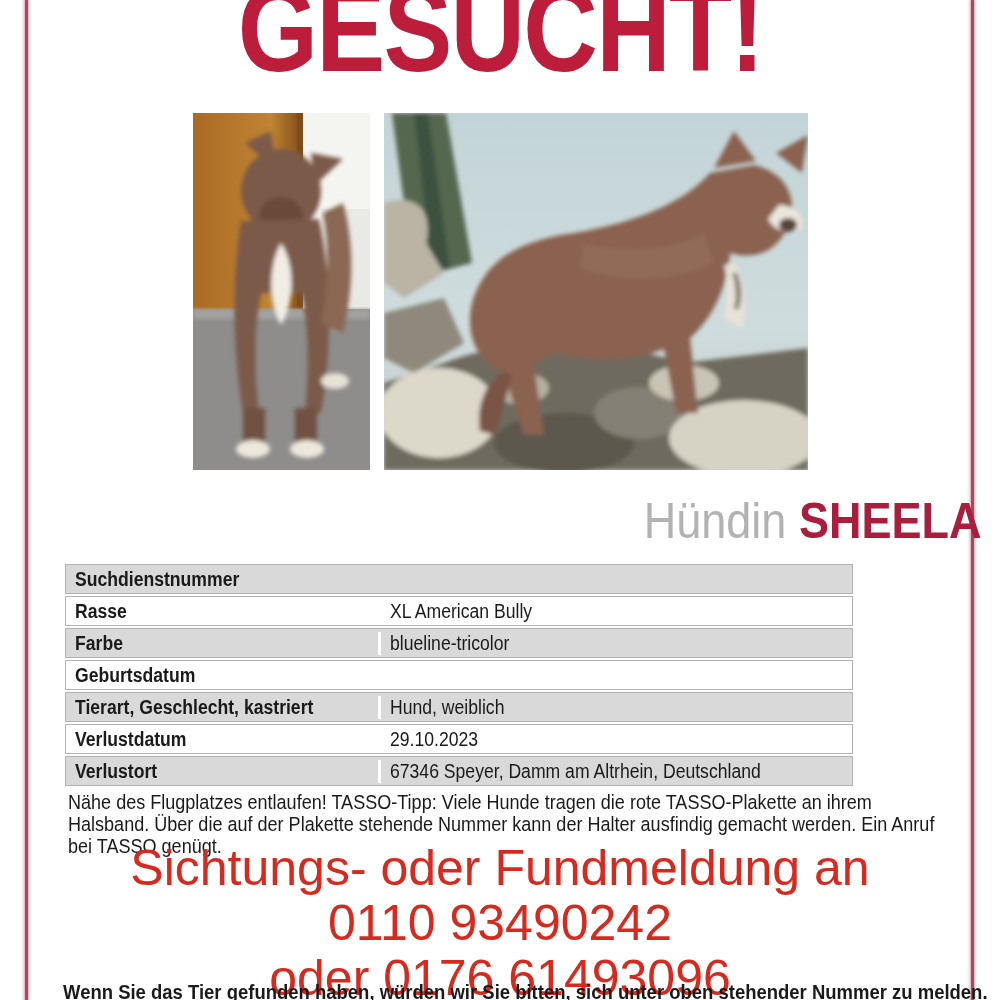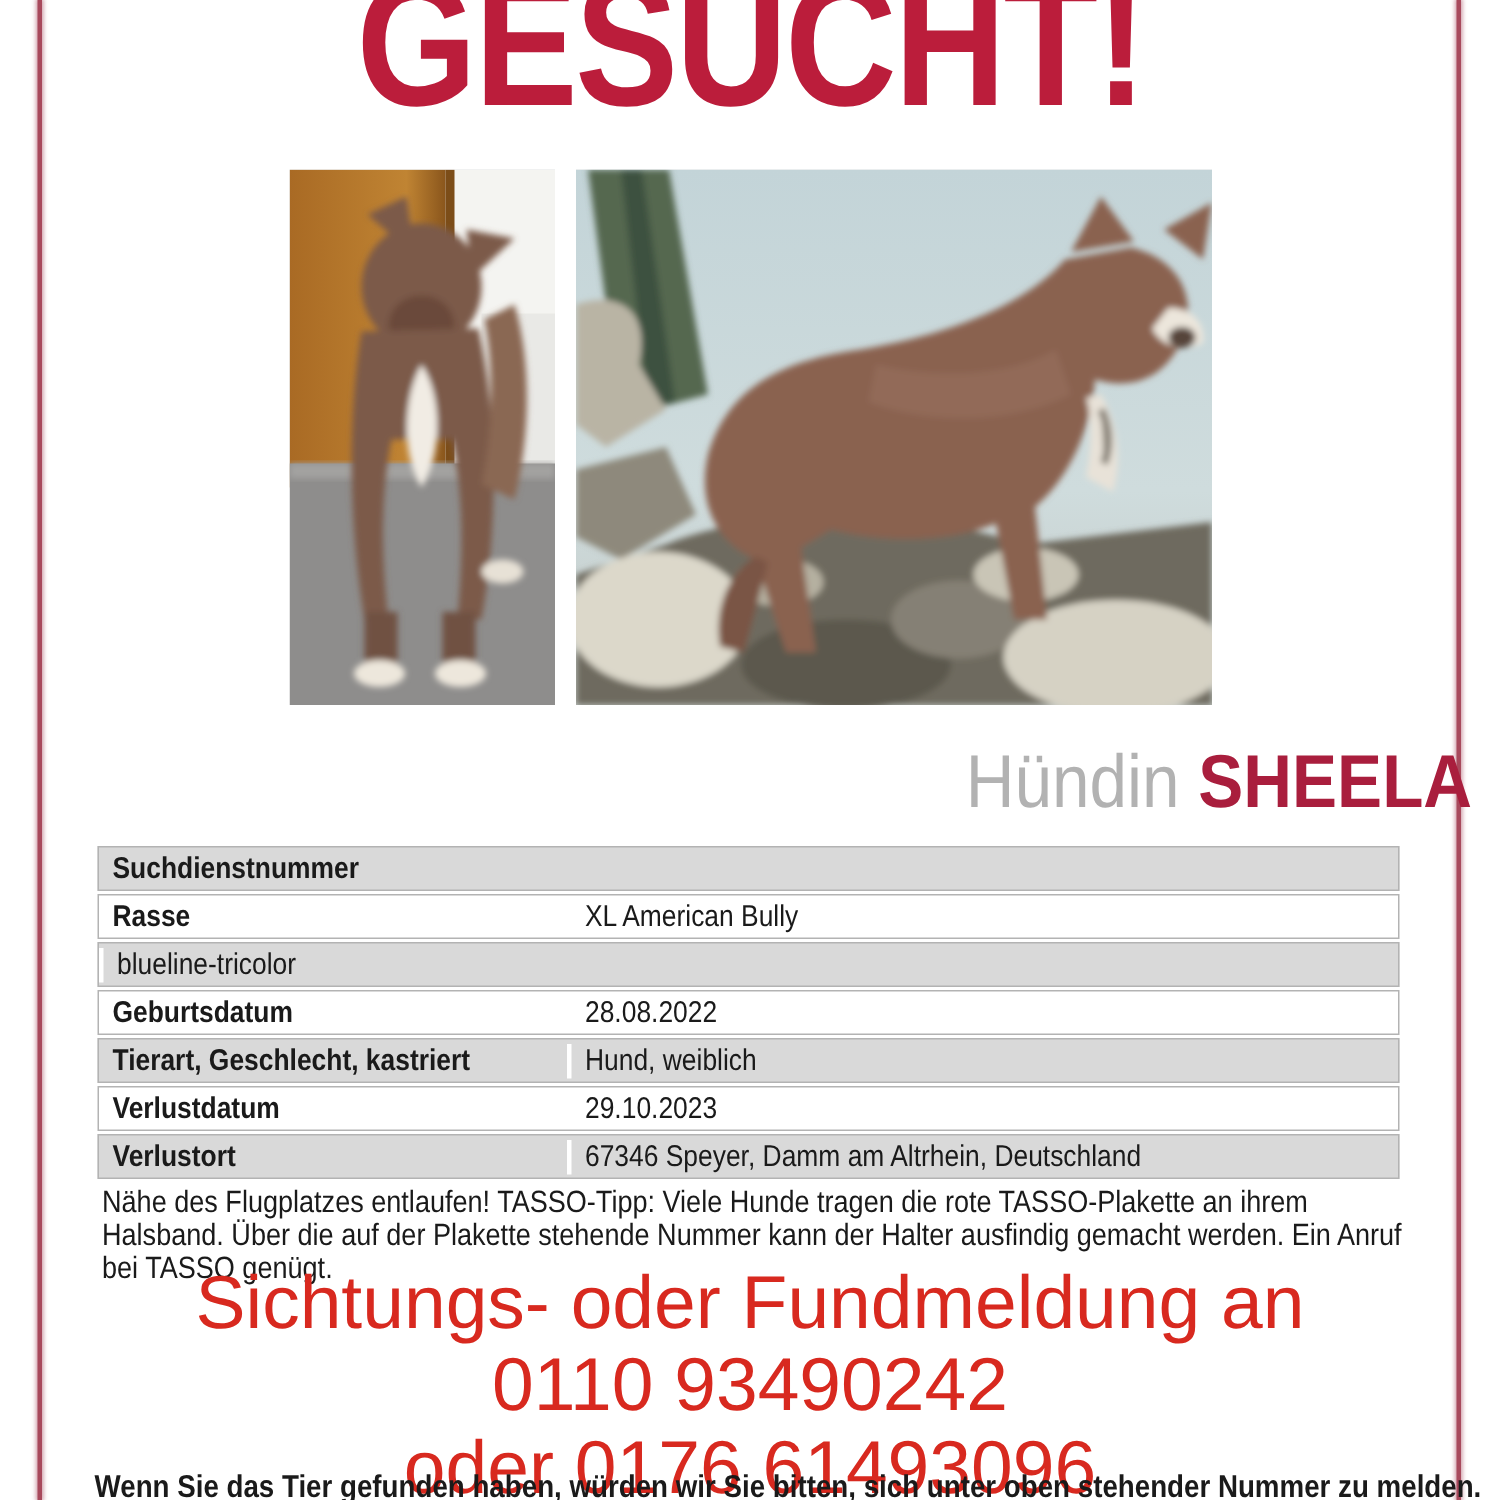--- a/index.html
+++ b/index.html
@@ -28,21 +28,21 @@
   .photo.right{left:384px;width:424px;}
   .photo svg{display:block;width:100%;height:100%;}
 
   
   .petname{position:absolute;left:0;right:0;top:492px;text-align:right;font-size:50px;white-space:nowrap;}
   .petname .inner{display:inline-block;transform:scaleX(.9);}
   .petname .kind{color:#b2b2b2;font-weight:normal;}
   .petname .name{color:#a91e3d;font-weight:bold;}
 
   
-  .dtable{position:absolute;left:65px;top:564px;width:868px;}
+  .dtable{position:absolute;left:65px;top:564px;width:788px;}
   .trow{display:flex;align-items:center;height:28px;margin-bottom:2px;border:1px solid #b3b3b3;background:#ffffff;}
   .trow.gray{background:#d9d9d9;}
   .tlabel{width:303px;padding-left:9px;font-weight:bold;font-size:20px;overflow:hidden;}
   .tvalue{flex:1;border-left:3px solid #ffffff;padding-left:9px;font-size:20px;overflow:hidden;}
   .cond{display:inline-block;transform:scaleX(.88);transform-origin:0 50%;white-space:nowrap;}
 
   
   .note{position:absolute;left:68px;top:791px;width:868px;font-size:20.5px;line-height:22px;}
   .note .inner{width:113.6%;transform:scaleX(.88);transform-origin:0 0;}
 
@@ -145,25 +145,25 @@
 
 <div class="dtable">
   <div class="trow gray">
     <div class="tlabel"><span class="cond">Suchdienstnummer</span></div>
   </div>
   <div class="trow">
     <div class="tlabel"><span class="cond">Rasse</span></div>
     <div class="tvalue"><span class="cond">XL American Bully</span></div>
   </div>
   <div class="trow gray">
+    <div class="tlabel"><span class="cond">Farbe</span></div>
     <div class="tvalue"><span class="cond">blueline-tricolor</span></div>
   </div>
   <div class="trow">
     <div class="tlabel"><span class="cond">Geburtsdatum</span></div>
-    <div class="tvalue"><span class="cond">28.08.2022</span></div>
   </div>
   <div class="trow gray">
     <div class="tlabel"><span class="cond">Tierart, Geschlecht, kastriert</span></div>
     <div class="tvalue"><span class="cond">Hund, weiblich</span></div>
   </div>
   <div class="trow">
     <div class="tlabel"><span class="cond">Verlustdatum</span></div>
     <div class="tvalue"><span class="cond">29.10.2023</span></div>
   </div>
   <div class="trow gray">

